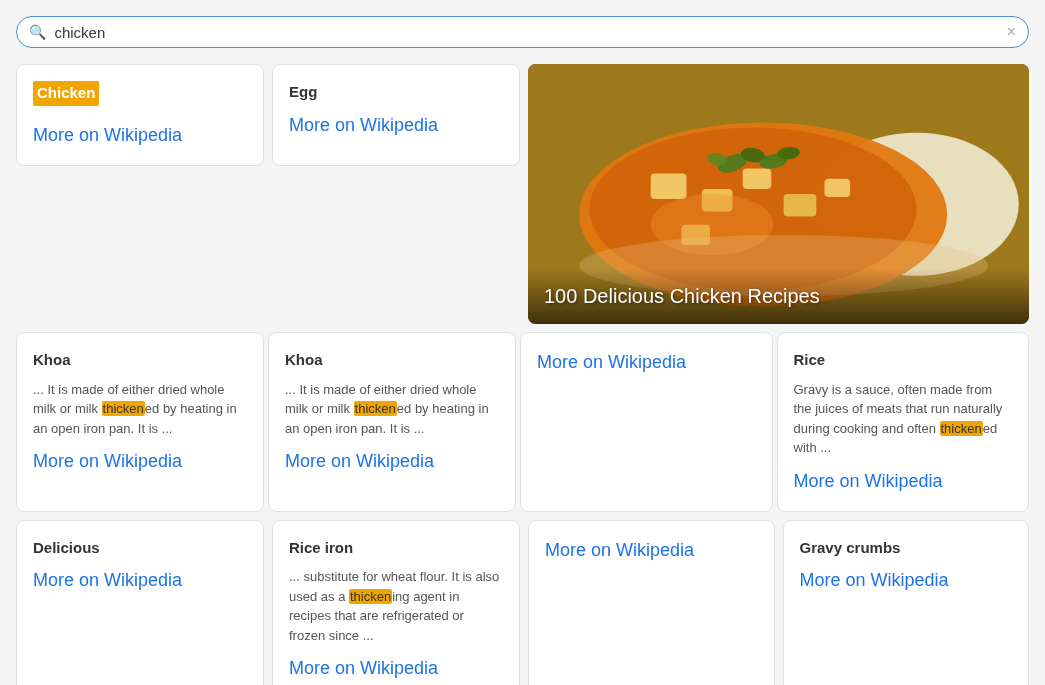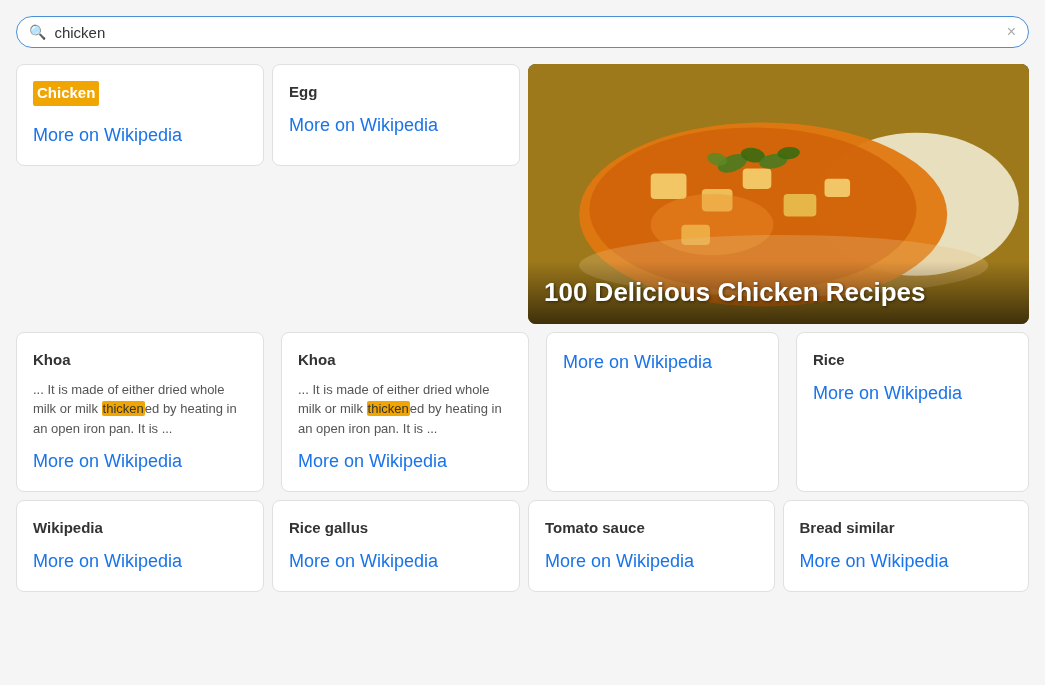--- a/index.html
+++ b/index.html
@@ -96,38 +96,38 @@
     .featured-card-overlay {
       position: absolute;
       bottom: 0;
       left: 0;
       right: 0;
       padding: 16px;
       background: linear-gradient(transparent, rgba(0,0,0,0.6));
     }
     .featured-card-title {
       color: white;
-      font-size: 26px;
-      font-weight: 700;
+      font-size: 20px;
+      font-weight: 400;
       text-shadow: 1px 1px 3px rgba(0,0,0,0.5);
     }
     
     .food-illustration {
       width: 100%;
       height: 260px;
       position: relative;
       overflow: hidden;
     }
 
     
     .row3-grid {
       grid-column: 1 / 4;
       display: grid;
       grid-template-columns: 248px 248px 1fr 1fr;
-      gap: 17px;
+      gap: 4px;
     }
     
     .row4-grid {
       grid-column: 1 / 4;
       display: grid;
       grid-template-columns: 248px 248px 1fr 1fr;
       gap: 8px;
     }
   </style>
 </head>
@@ -202,36 +202,41 @@
       <div class="card-text">
         ... It is made of either dried whole milk or milk <span class="highlight">thicken</span>ed by heating in an open iron pan. It is ...
       </div>
       <a class="wiki-link">More on Wikipedia</a>
     </div>
     <div class="card">
       <a class="wiki-link">More on Wikipedia</a>
     </div>
     <div class="card">
       <div class="card-title">Rice</div>
+      <div class="card-text">
+        Gravy is a sauce, often made from the juices of meats that run naturally during cooking and often <span class="highlight">thicken</span>ed with ...
+      </div>
       <a class="wiki-link">More on Wikipedia</a>
     </div>
   </div>
 
   <div class="row4-grid">
     <div class="card">
-      <div class="card-title">Wikipedia</div>
-      <a class="wiki-link">More on Wikipedia</a>
-    </div>
-    <div class="card">
-      <div class="card-title">Rice gallus</div>
-      <a class="wiki-link">More on Wikipedia</a>
-    </div>
-    <div class="card">
-      <div class="card-title">Tomato sauce</div>
-      <a class="wiki-link">More on Wikipedia</a>
-    </div>
-    <div class="card">
-      <div class="card-title">Bread similar</div>
+      <div class="card-title">Delicious</div>
+      <a class="wiki-link">More on Wikipedia</a>
+    </div>
+    <div class="card">
+      <div class="card-title">Rice iron</div>
+      <div class="card-text">
+        ... substitute for wheat flour. It is also used as a <span class="highlight">thicken</span>ing agent in recipes that are refrigerated or frozen since ...
+      </div>
+      <a class="wiki-link">More on Wikipedia</a>
+    </div>
+    <div class="card">
+      <a class="wiki-link">More on Wikipedia</a>
+    </div>
+    <div class="card">
+      <div class="card-title">Gravy crumbs</div>
       <a class="wiki-link">More on Wikipedia</a>
     </div>
   </div>
 
 </div>
 
 </body></html>

